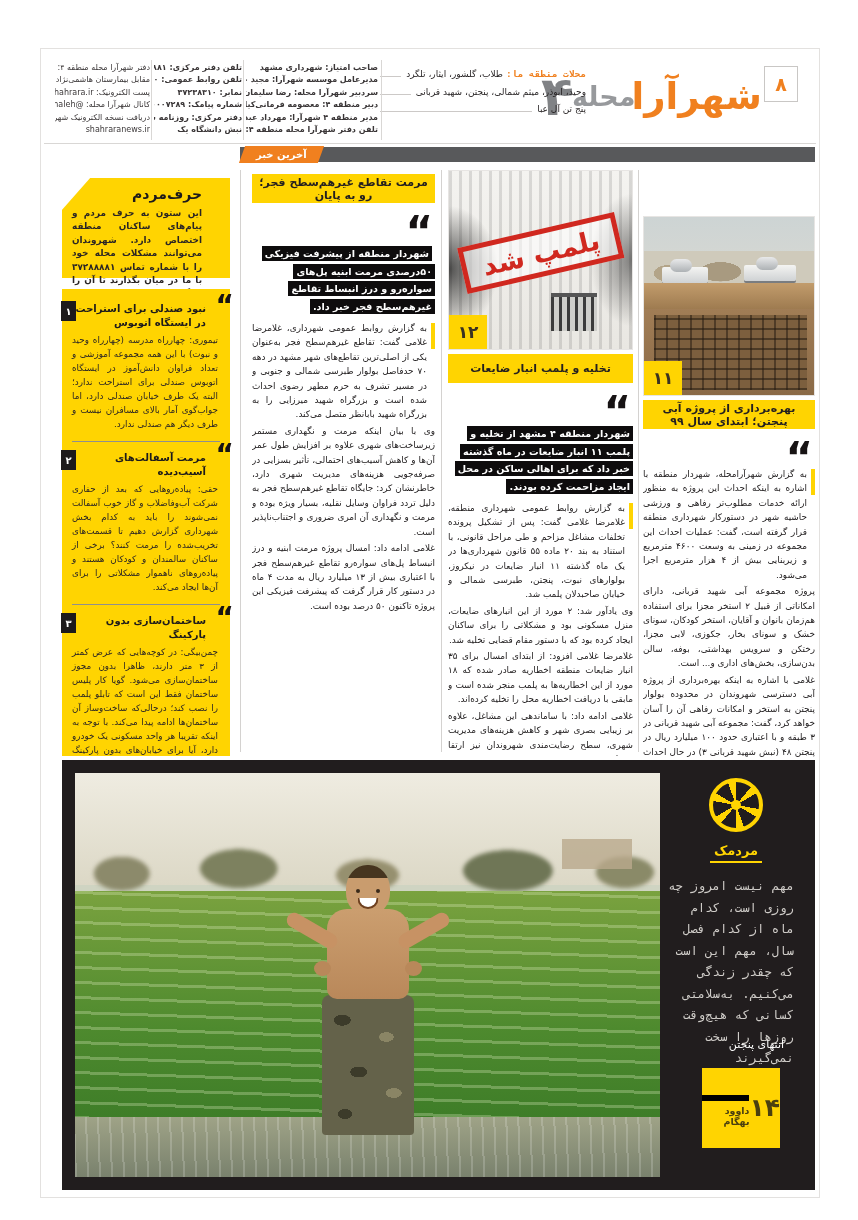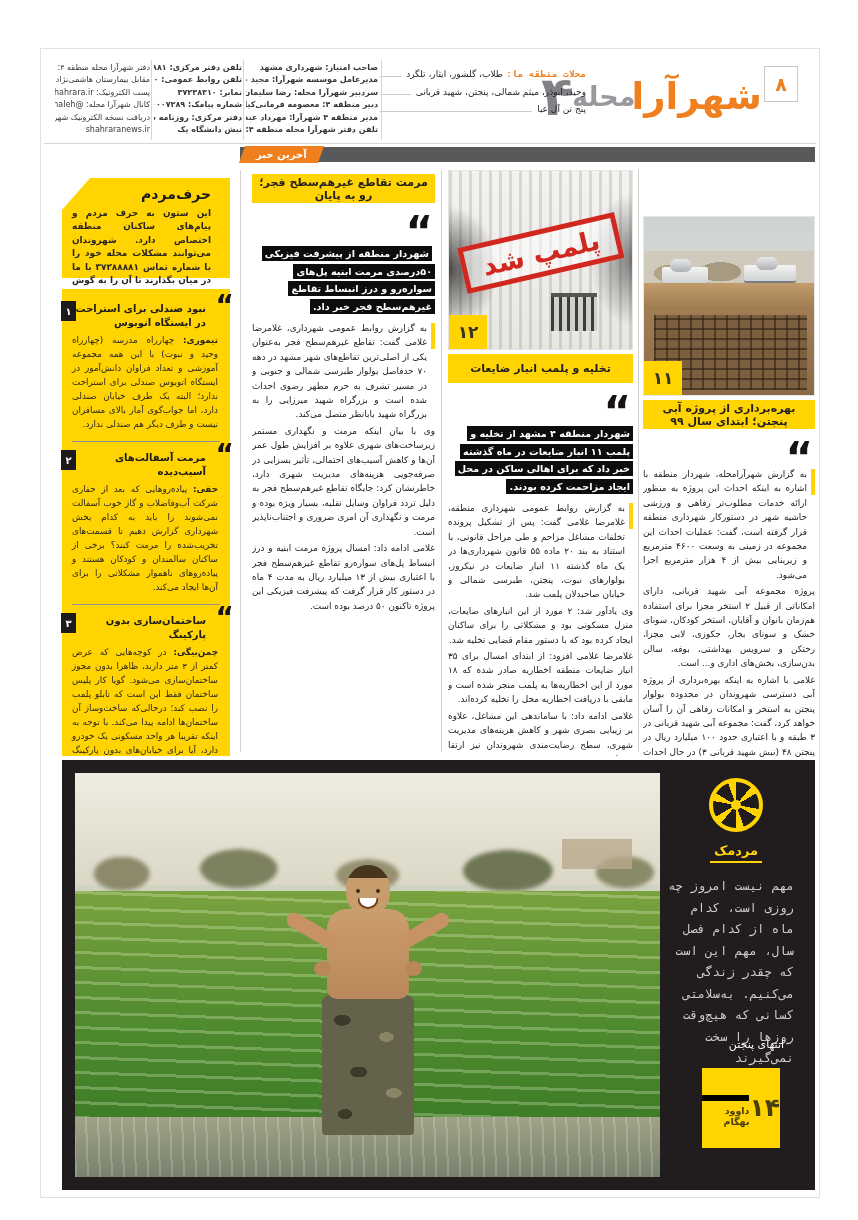--- a/index.html
+++ b/index.html
@@ -78,33 +78,33 @@
   .ph13-deck{position:absolute;top:32px;left:-12px;right:-12px;height:52px;background:linear-gradient(#9a9da0,#77797d);
      transform:rotate(-7deg);border-top:4px solid #de6f35;}
   .ph13-rail{position:absolute;top:-14px;left:0;right:0;height:11px;
      background:repeating-linear-gradient(90deg,#de6f35 0 3px,transparent 3px 20px);}
   .ph13-girder{position:absolute;left:0;right:0;bottom:0;height:14px;background:repeating-linear-gradient(180deg,#6a6d70 0 4px,#8d9093 4px 8px);}
   .ph13-pier{position:absolute;width:24px;height:58px;background:linear-gradient(90deg,#c4c5c7,#9fa1a3);top:86px;}
   .ph13-grass{position:absolute;left:0;right:0;top:122px;height:20px;background:linear-gradient(#86a85a,#6f9548);}
   .ph13-curb{position:absolute;left:0;right:0;top:142px;height:6px;background:repeating-linear-gradient(90deg,#3f7a3a 0 14px,#e8e8e4 14px 28px);}
   .ph13-road{position:absolute;left:0;right:0;top:148px;bottom:0;background:linear-gradient(#c2c5c7,#aeb1b3);}
   
-  .sb-a{left:62px;top:178px;width:168px;height:100px;background:#ffd401;padding:8px 19px 0 10px;box-sizing:border-box;}
+  .sb-a{left:62px;top:178px;width:168px;height:100px;background:#ffd401;padding:8px 28px 0 10px;box-sizing:border-box;}
   .torn{position:absolute;left:-1px;top:-1px;width:0;height:0;border-top:34px solid #fff;border-right:30px solid transparent;}
   .sb-title{margin:0 0 5px;font-size:14px;font-weight:bold;color:#1d1a1b;}
   .sb-intro{font-size:8.9px;line-height:13.4px;text-align:justify;font-weight:bold;color:#2a2524;}
   .sb-b{left:62px;top:289px;width:168px;height:467px;background:#ffd401;padding:4px 10px;box-sizing:border-box;}
   .sb-item{position:relative;padding:9px 2px 10px 0;}
   .sb-item.sep{border-top:1px solid #8f8f8f;}
   .sb-quote{position:absolute;right:-14px;top:0;font-size:28px;font-weight:bold;color:#171314;line-height:26px;}
   .sb-num{position:absolute;left:-11px;top:8px;width:15px;height:20px;background:#1d1a1b;color:#fff;
           font-size:10px;font-weight:bold;display:flex;align-items:center;justify-content:center;}
   .sb-item h4{margin:0 12px 4px 0;font-size:10px;line-height:13.5px;font-weight:bold;color:#1d1a1b;}
   .sb-text{font-size:8.8px;line-height:14px;text-align:justify;color:#2a2524;}
-  .sb-author{font-weight:bold;}
+  .sb-author{font-weight:normal;}
   
   .feature{left:62px;top:760px;width:753px;height:430px;background:#211d1e;}
   .f-photo{position:absolute;left:13px;top:13px;width:585px;height:404px;overflow:hidden;background:#cfd4c2;}
   .bp-sky{position:absolute;inset:0 0 auto 0;height:112px;background:linear-gradient(#efece1,#dcd8c6);}
   .bp-trees{position:absolute;top:56px;left:0;right:0;height:72px;filter:blur(2px);background:
      radial-gradient(46px 28px at 8% 62%,#8c8a6b 60%,transparent 61%),
      radial-gradient(64px 32px at 28% 55%,#7d815f 60%,transparent 61%),
      radial-gradient(52px 26px at 50% 64%,#96906f 60%,transparent 61%),
      radial-gradient(74px 34px at 74% 58%,#6f7656 60%,transparent 61%),
      radial-gradient(48px 26px at 94% 60%,#8a8a68 60%,transparent 61%);}

